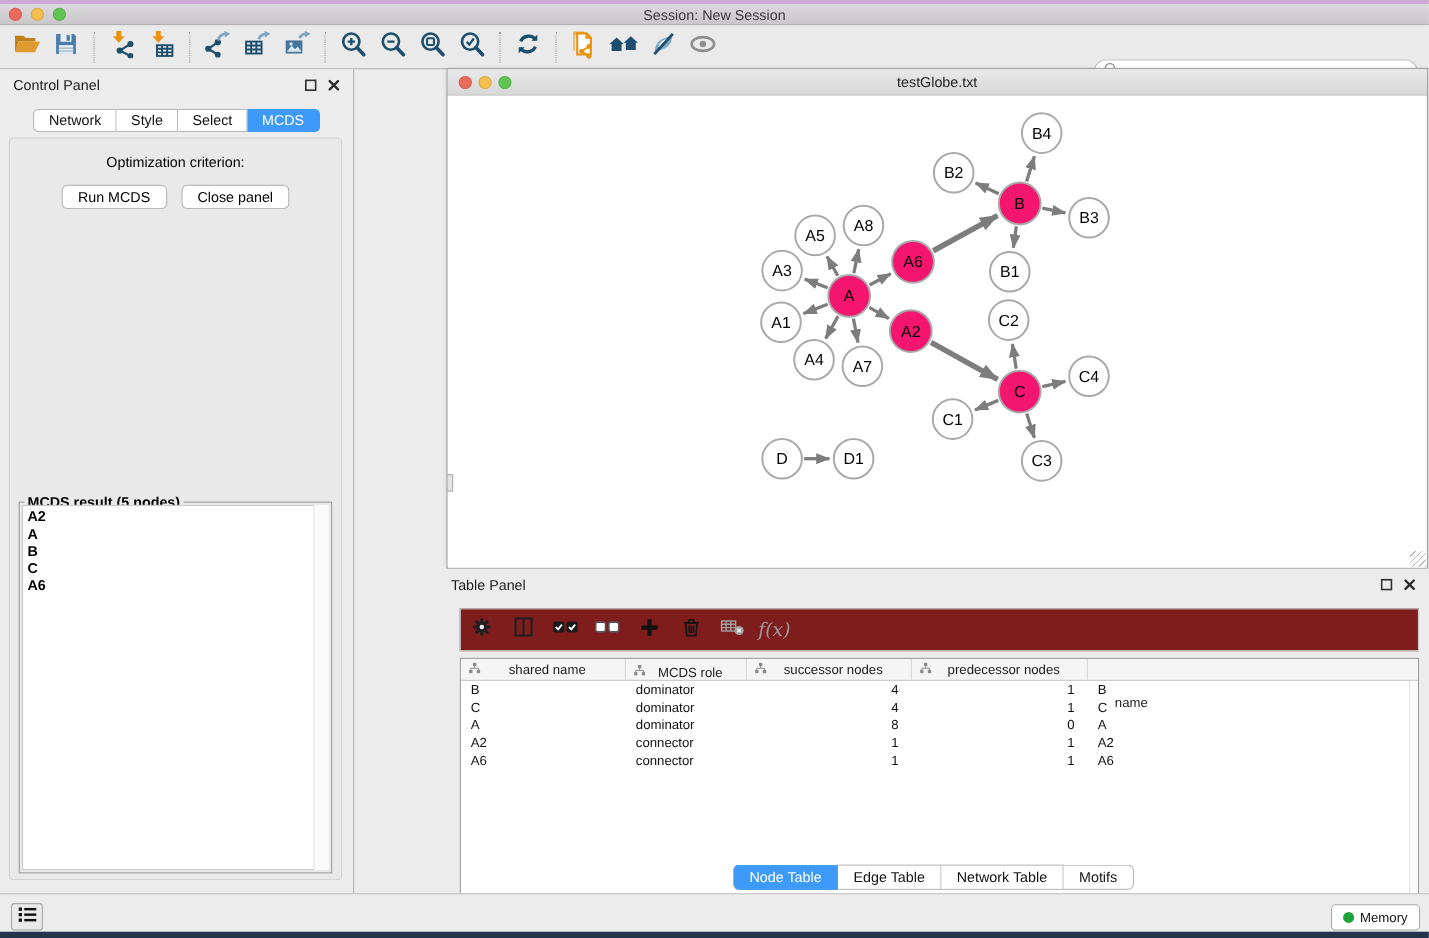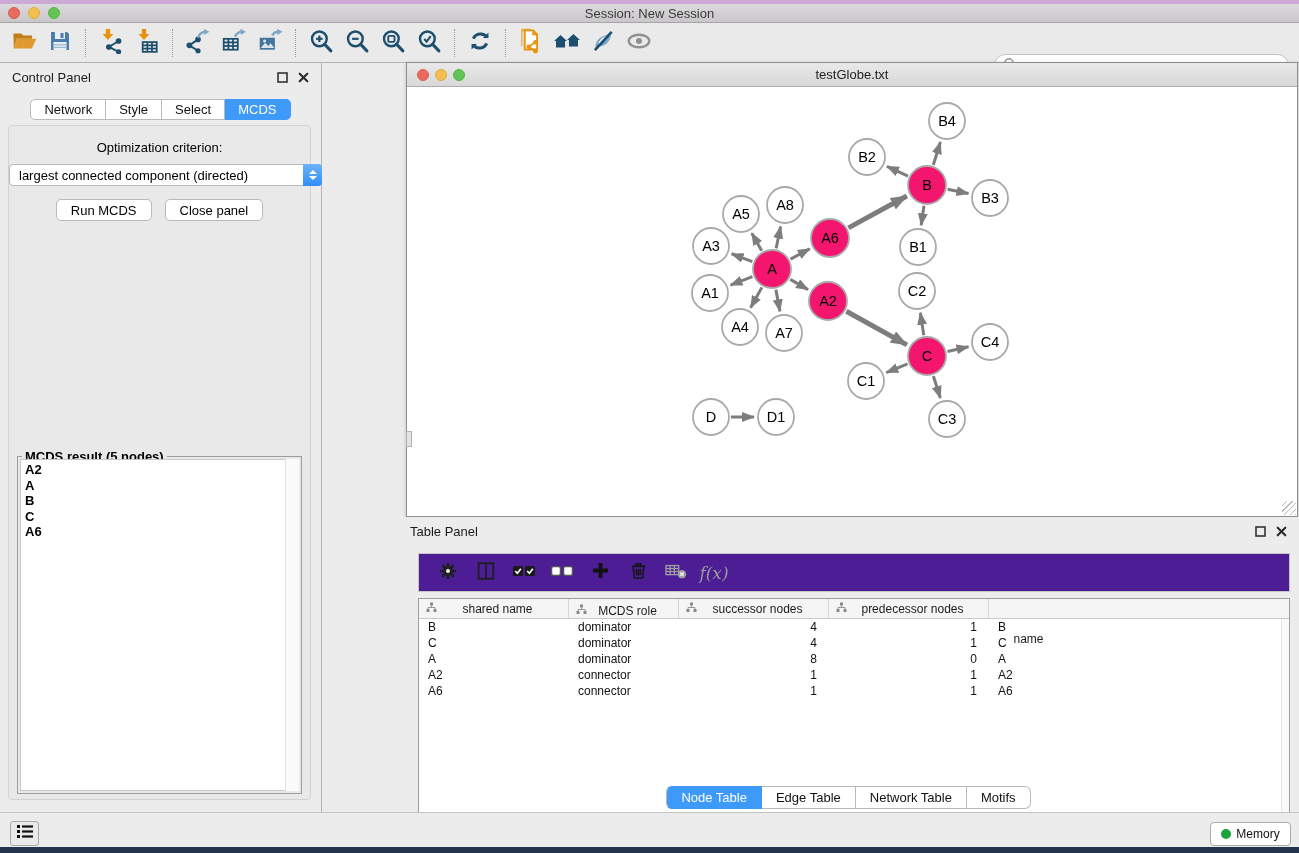--- a/index.html
+++ b/index.html
@@ -85,22 +85,22 @@
   #net-titlebar .title { position:absolute; left:0; right:0; text-align:center; font-size:13px; color:#222; }
   #net-canvas { position:relative; width:890px; height:429px; background:#fff; }
   #net-grip { position:absolute; right:1px; bottom:1px; width:14px; height:14px;
     background:repeating-linear-gradient(135deg, transparent 0 3px, #b9b9b9 3px 4px); }
   #net-handle { position:absolute; left:-1px; top:368px; width:6px; height:16px;
     background:#e3e3e3; border:1px solid #b0b0b0; }
 
   
   #table-panel { left:398px; top:517px; width:901px; height:295px; background:#ececec; }
   #tp-toolbar { position:absolute; left:20px; right:9px; top:36px; height:39px;
-    background:#4c1d95; border:1px solid #c6c6c6;
-    display:flex; align-items:center; gap:0; padding-left:10px; }
+    background:#7f1d1d; border:1px solid #c6c6c6;
+    display:flex; align-items:center; gap:0; }
   .tp-btn { width:38px; height:32px; display:flex; align-items:center; justify-content:center; }
   .fx { font-family:"DejaVu Serif", serif; font-style:italic; font-size:17px; color:#9b9b9b; }
 
   #tp-table { position:absolute; left:20px; right:9px; top:81px; height:226px;
     background:#fff; border:1px solid #9d9d9d; overflow:hidden; }
   #tp-header { display:flex; height:20px; background:#f5f5f5; border-bottom:1px solid #c9c9c9; }
   .th { display:flex; align-items:center; border-right:1px solid #d6d6d6;
     font-size:12px; color:#1b1b1b; position:relative; }
   .th .tree { margin-left:7px; }
   .th .lbl { flex:1; text-align:center; padding-right:10px; }
@@ -321,27 +321,20 @@
       </span>
   </div>
   <div class="seg-group" id="cp-tabs">
       <div class="seg-tab">Network</div>
       <div class="seg-tab">Style</div>
       <div class="seg-tab">Select</div>
       <div class="seg-tab active">MCDS</div>
     </div>
   <div id="cp-content">
     <div id="opt-label">Optimization criterion:</div>
-    <div id="criterion">
-      <span class="val">largest connected component (directed)</span>
-      <span class="stepper">
-          <span class="chev-up"></span>
-          <span class="chev-dn"></span>
-        </span>
-    </div>
     <div id="cp-buttons">
       <button class="mac-btn">Run MCDS</button>
       <button class="mac-btn">Close panel</button>
     </div>
     <div id="result-box">
       <span id="result-legend">MCDS result (5 nodes)</span>
       <div id="result-list">
           <div>A2</div>
           <div>A</div>
           <div>B</div>

